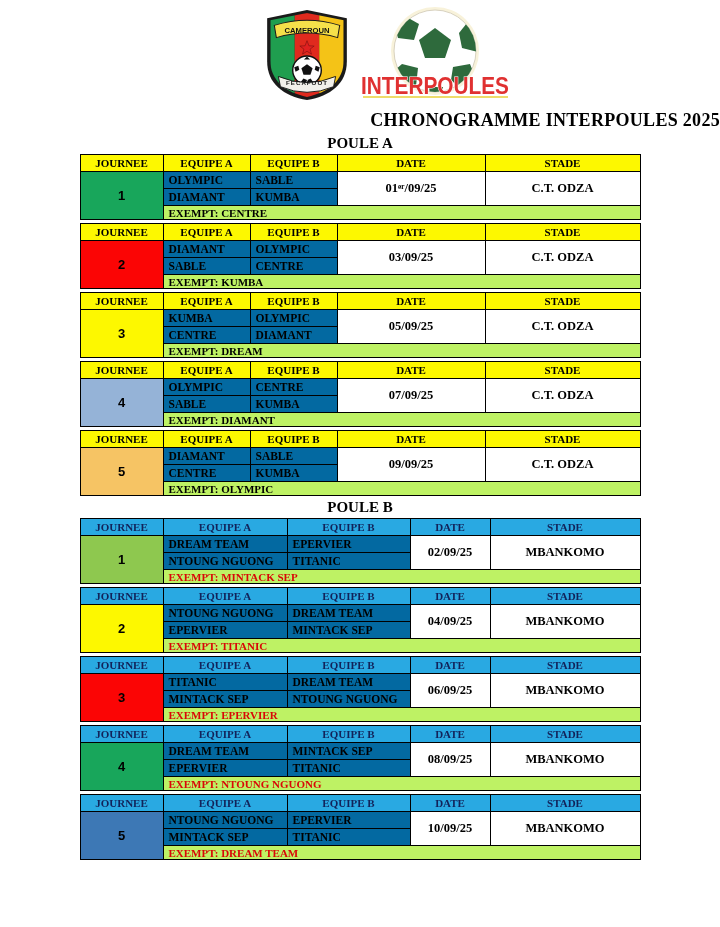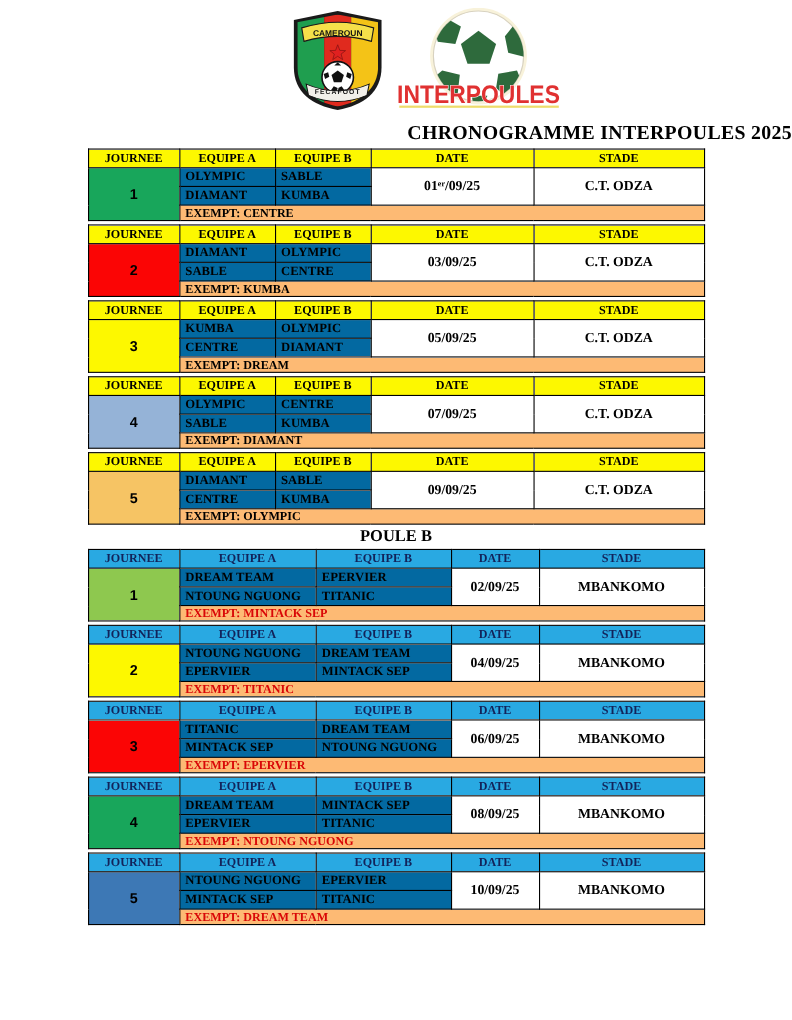--- a/index.html
+++ b/index.html
@@ -36,21 +36,21 @@
     border-collapse: collapse; table-layout: fixed;
   }
   table.round-table th, table.round-table td {
     border: 1px solid #000; font-weight: bold; overflow: hidden; white-space: nowrap;
   }
   table.round-table th { font-size: 11px; height: 17px; text-align: center; padding: 0 2px; }
   td.team  { font-size: 11.5px; height: 17px; text-align: left; padding: 0 0 0 5px; background: #0369a1; }
   td.num   { text-align: center; vertical-align: middle; font-size: 13px;
              font-family: "Liberation Sans", "DejaVu Sans", sans-serif; }
   td.date, td.stade { text-align: center; vertical-align: middle; font-size: 12.5px; background: #fff; }
-  td.exempt { font-size: 11px; height: 14px; text-align: left; padding: 0 0 0 5px; background: #fdba74; }
+  td.exempt { font-size: 11px; height: 14px; text-align: left; padding: 0 0 0 5px; background: #bef264; }
 
   
   .pool-a col:nth-child(1){ width: 83px; }
   .pool-a col:nth-child(2){ width: 87px; }
   .pool-a col:nth-child(3){ width: 87px; }
   .pool-a col:nth-child(4){ width: 148px; }
   .pool-a col:nth-child(5){ width: 155px; }
 
   .pool-b col:nth-child(1){ width: 83px; }
   .pool-b col:nth-child(2){ width: 124px; }
@@ -113,20 +113,21 @@
       </g>
       <rect x="4" y="89" width="145" height="2" fill="#eedc6a"></rect>
       <text x="76" y="87" text-anchor="middle" font-family="Liberation Sans, DejaVu Sans, sans-serif" font-size="23" font-weight="bold" fill="#e03131" stroke="#ffffff" stroke-width="1.1" paint-order="stroke" textLength="148" lengthAdjust="spacingAndGlyphs">INTERPOULES</text>
     </svg>
   </div>
 
   <h1 class="doc-title">CHRONOGRAMME INTERPOULES 2025</h1>
 
   <div id="pools">
       <section class="pool pool-a">
+        <h2 class="pool-title">POULE A</h2>
         <table class="round-table">
           <colgroup>
             <col>
             <col>
             <col>
             <col>
             <col>
           </colgroup>
           <tbody>
             <tr>

